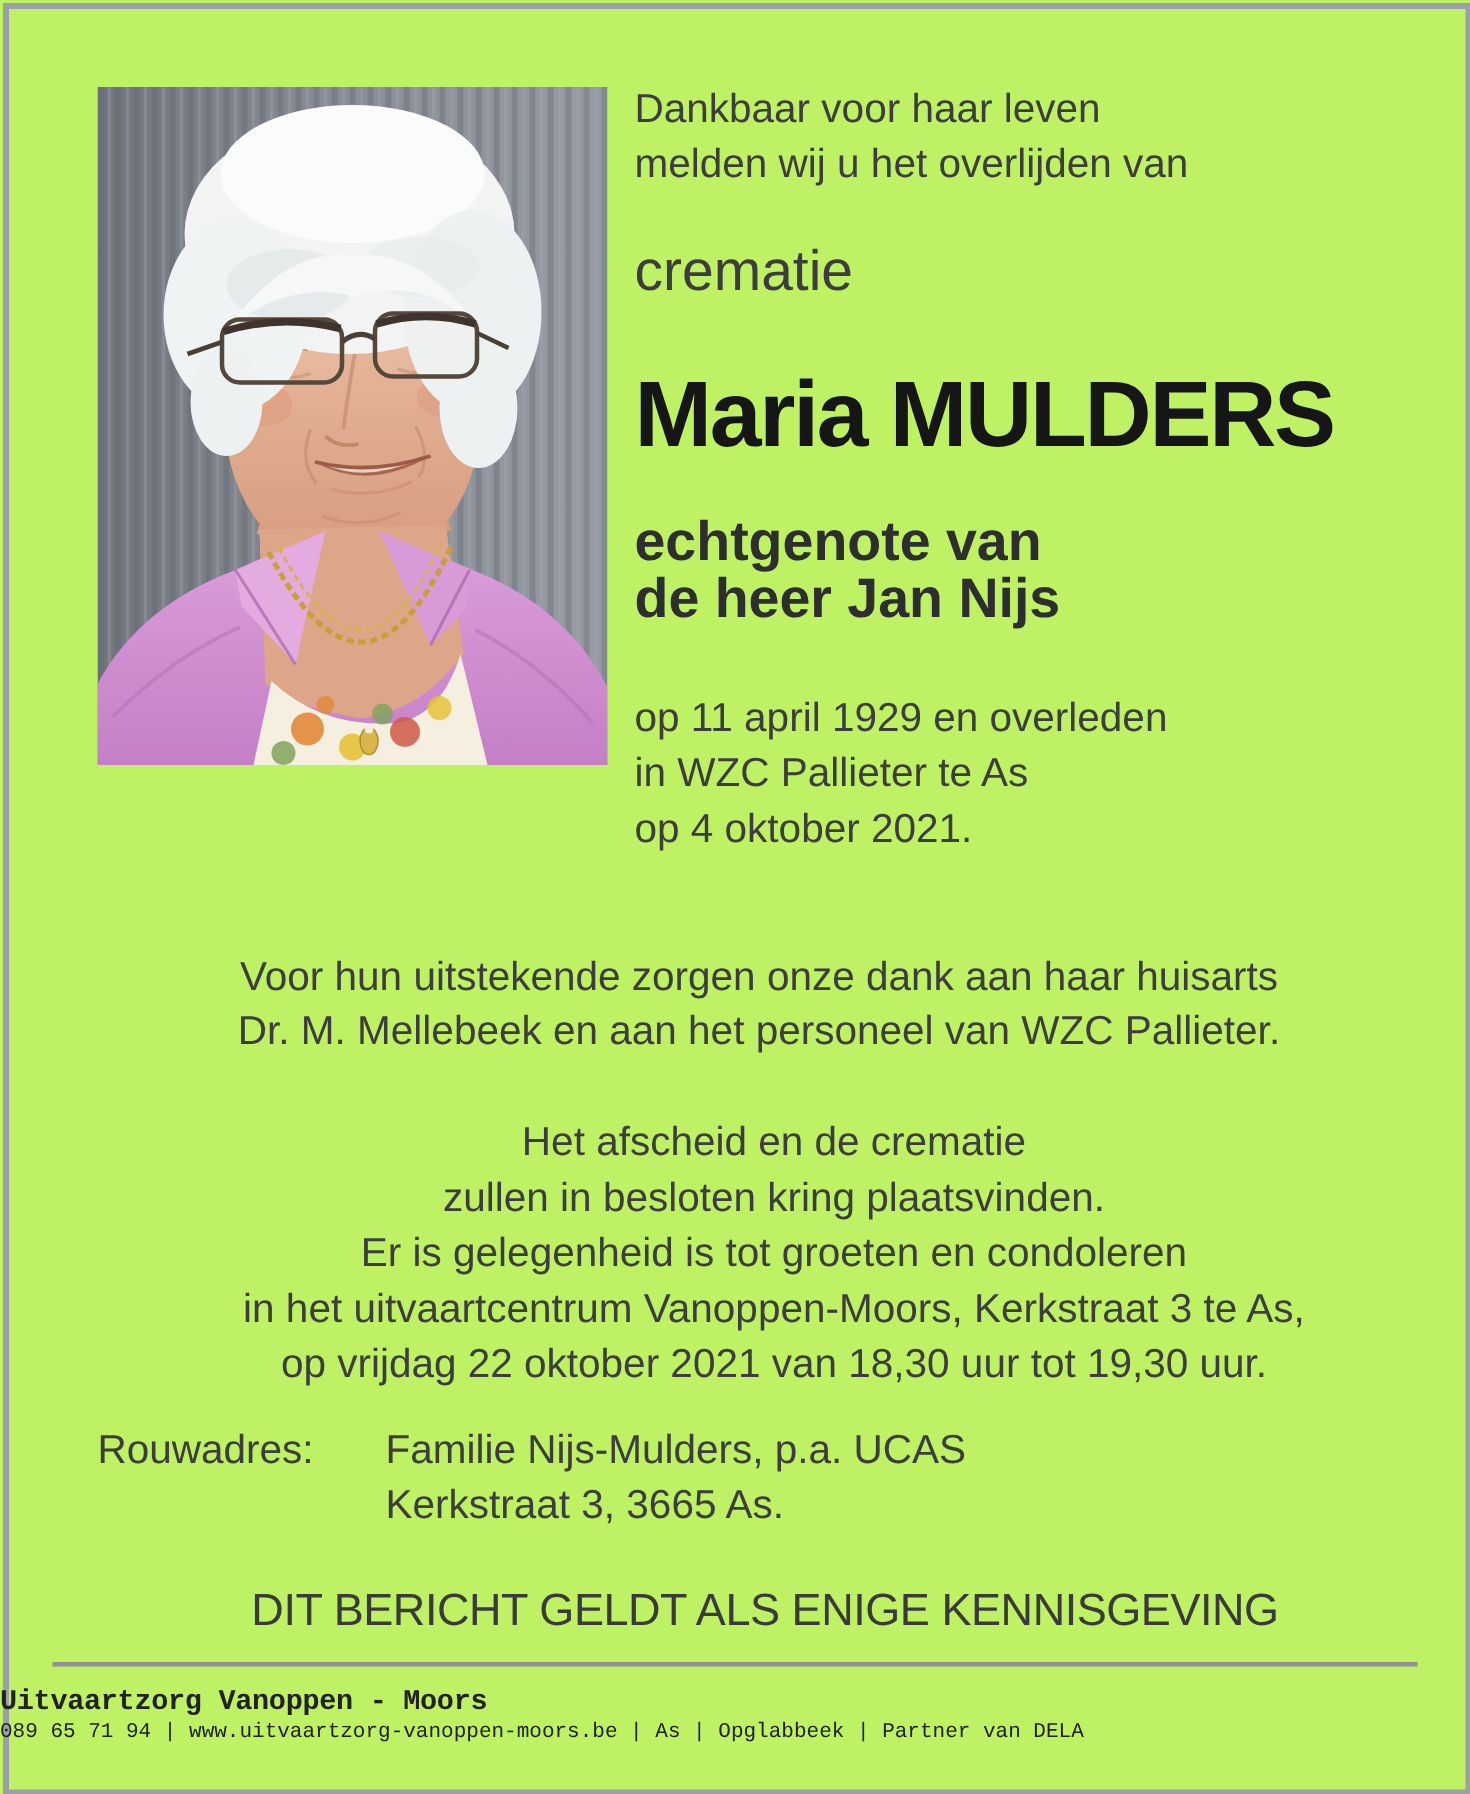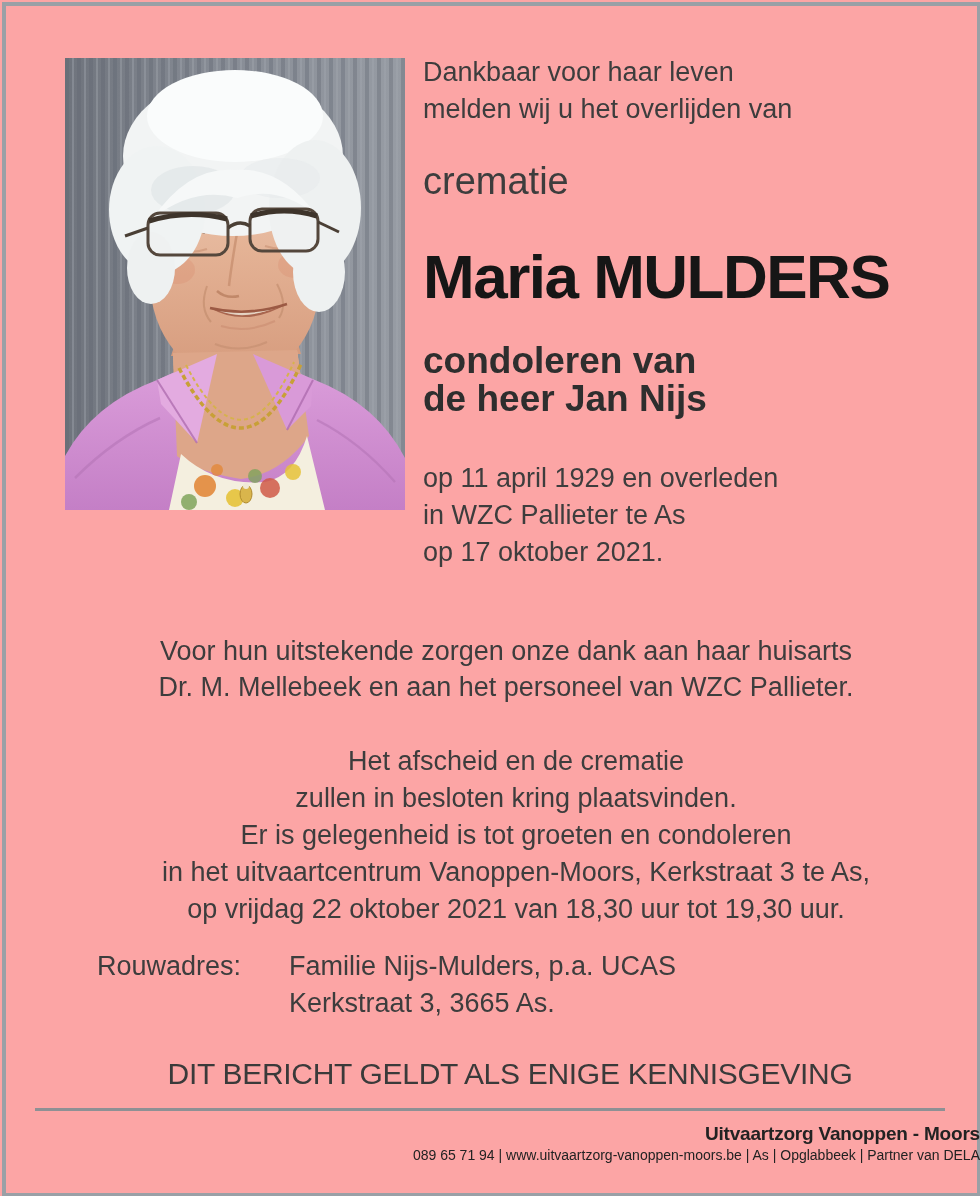--- a/index.html
+++ b/index.html
@@ -1,19 +1,19 @@
 <!DOCTYPE html>
 <html><head>
 <meta charset="utf-8">
 <style>
   html,body{margin:0;padding:0;background:#ffffff;}
   .page{
     position:relative;
     width:980px;height:1196px;
-    background:#fca5a5;
+    background:#bef264;
     overflow:hidden;
     font-family:"Liberation Sans", sans-serif;
     color:#3d3d3d;
   }
   .border-frame{
     position:absolute;left:2px;top:2px;width:971px;height:1187px;
     border:4px solid #9aa0a6;
     pointer-events:none;
   }
   .photo{
@@ -25,27 +25,27 @@
   .salutation{top:162px;font-size:38px;line-height:38px;}
   .name{
     top:246px;font-size:62px;line-height:62px;font-weight:bold;
     color:#161616;letter-spacing:-1.5px;
   }
   .spouse{top:342px;font-size:37px;line-height:38px;font-weight:bold;color:#2e2e2e;}
   .life{top:460px;font-size:27px;line-height:37px;}
   .centered-block{position:absolute;text-align:center;white-space:nowrap;padding-left:16px;}
   .thanks{top:633px;left:0;width:980px;font-size:27px;line-height:36px;}
   .ceremony{top:743px;left:0;width:1000px;font-size:27px;line-height:37px;}
-  .mourning{position:absolute;top:948px;left:65px;font-size:27px;line-height:37px;display:flex;margin-left:32px;}
+  .mourning{position:absolute;top:948px;left:65px;font-size:27px;line-height:37px;display:flex;}
   .mourning .label{width:192px;}
   .notice{top:1059px;left:0;width:988px;font-size:30px;line-height:30px;letter-spacing:-0.3px;color:#3a3a3a;}
   .rule{position:absolute;top:1108px;left:35px;width:910px;height:3px;background:#8e9094;}
   .footer{
-    position:absolute;top:1122px;left:0;width:980px;text-align:right;
-    font-family:Liberation Sans, sans-serif;color:#222222;white-space:nowrap;
+    position:absolute;top:1122px;left:0;width:980px;text-align:left;
+    font-family:Liberation Mono, monospace;color:#222222;white-space:nowrap;
   }
   .footer .company{font-size:19px;line-height:24px;font-weight:bold;letter-spacing:-0.2px;}
   .footer .contact{font-size:14px;line-height:19px;}
 </style>
 </head>
 <body>
 
 <div class="page">
 
   <div class="border-frame"></div>
@@ -165,28 +165,28 @@
   <div class="right-col-block intro">
     <div>Dankbaar voor haar leven</div>
     <div>melden wij u het overlijden van</div>
   </div>
 
   <div class="right-col-block salutation">crematie</div>
 
   <div class="right-col-block name">Maria MULDERS</div>
 
   <div class="right-col-block spouse">
-    <div>condoleren van</div>
+    <div>echtgenote van</div>
     <div>de heer Jan Nijs</div>
   </div>
 
   <div class="right-col-block life">
     <div>op 11 april 1929 en overleden</div>
     <div>in WZC Pallieter te As</div>
-    <div>op 17 oktober 2021.</div>
+    <div>op 4 oktober 2021.</div>
   </div>
 
   <div class="centered-block thanks">
     <div>Voor hun uitstekende zorgen onze dank aan haar huisarts</div>
     <div>Dr. M. Mellebeek en aan het personeel van WZC Pallieter.</div>
   </div>
 
   <div class="centered-block ceremony">
     <div>Het afscheid en de crematie</div>
     <div>zullen in besloten kring plaatsvinden.</div>

